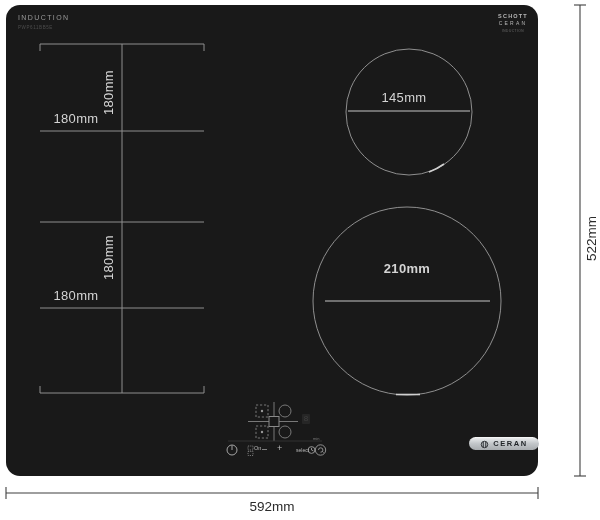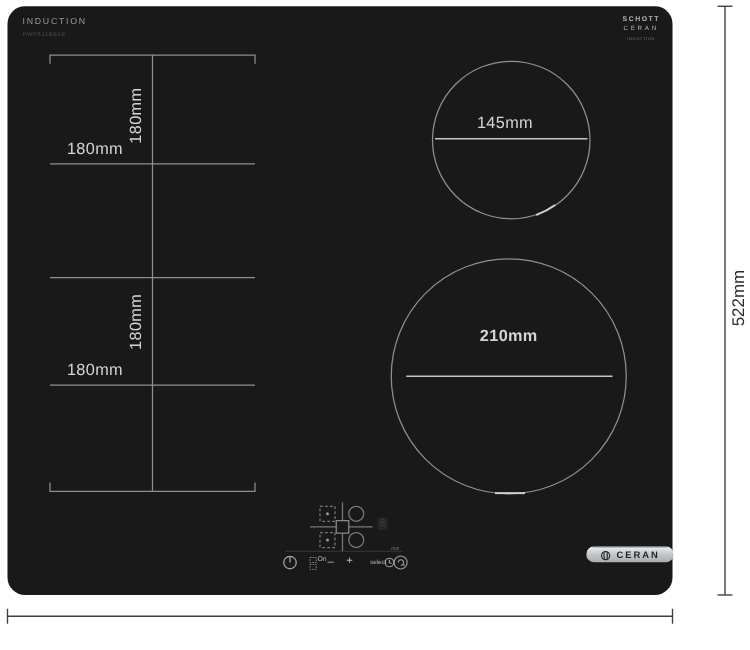--- a/index.html
+++ b/index.html
@@ -136,15 +136,16 @@
 
   <div class="bosch-plate">
     <svg width="9" height="9" viewBox="-5 -5 10 10">
       <circle cx="0" cy="0" r="3.6" fill="none" stroke="#1f2326" stroke-width="1"></circle>
       <line x1="-1.4" y1="-2.9" x2="-1.4" y2="2.9" stroke="#1f2326" stroke-width="1"></line>
       <line x1="1.4" y1="-2.9" x2="1.4" y2="2.9" stroke="#1f2326" stroke-width="1"></line>
     </svg>
     <span class="bosch-text">CERAN</span>
   </div>
 
+  <div class="lbl dim-label" style="left:222px;top:499px;width:100px;">592mm</div>
   <div class="lbl dim-label rot" style="left:561px;top:231px;width:60px;">522mm</div>
 
 </div>
 
 </body></html>

